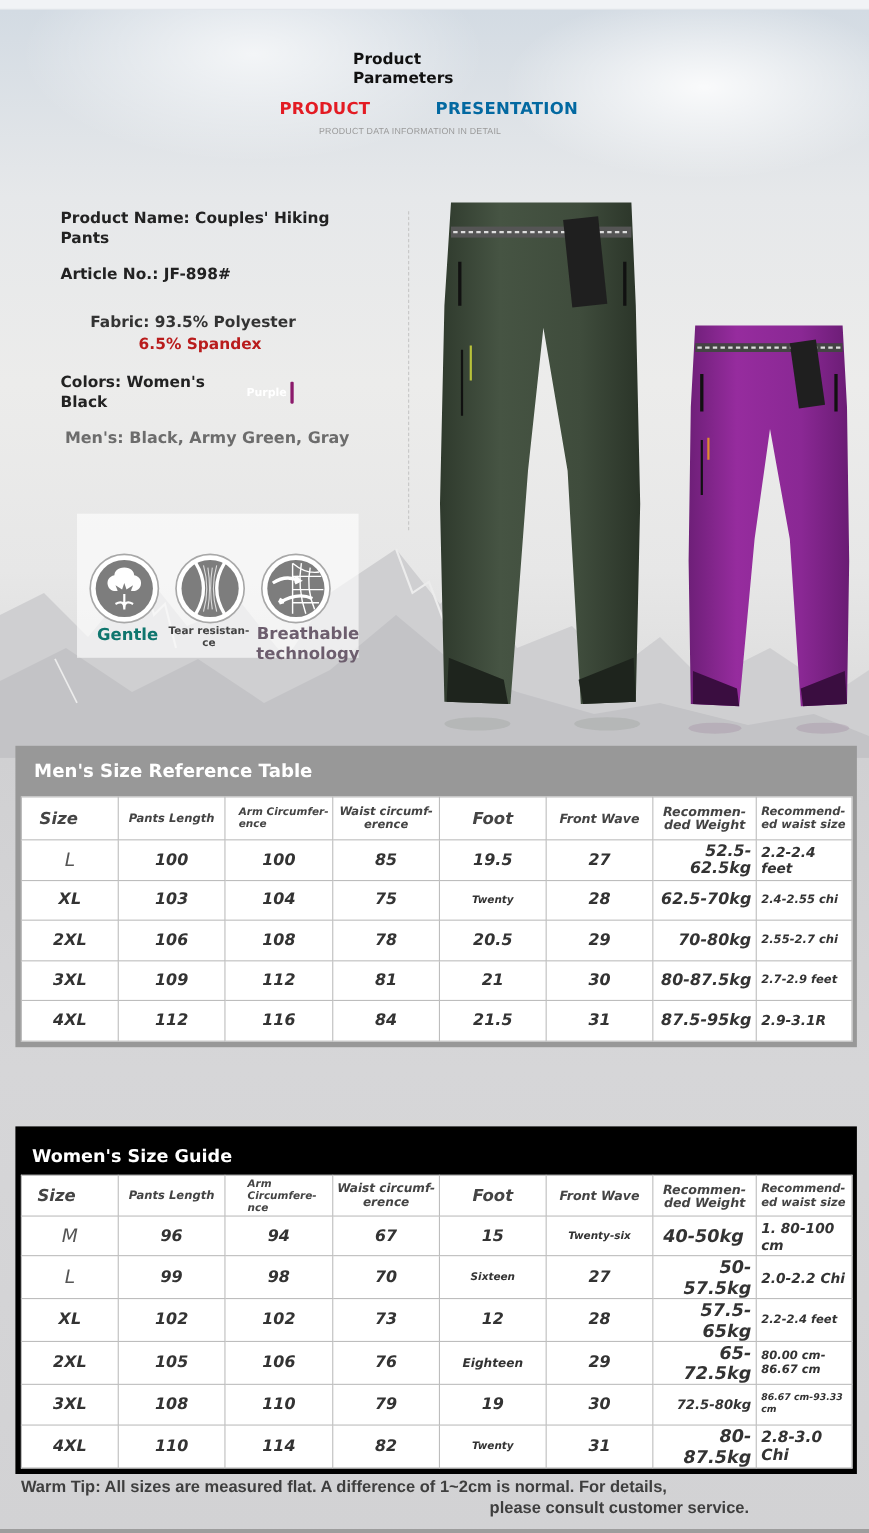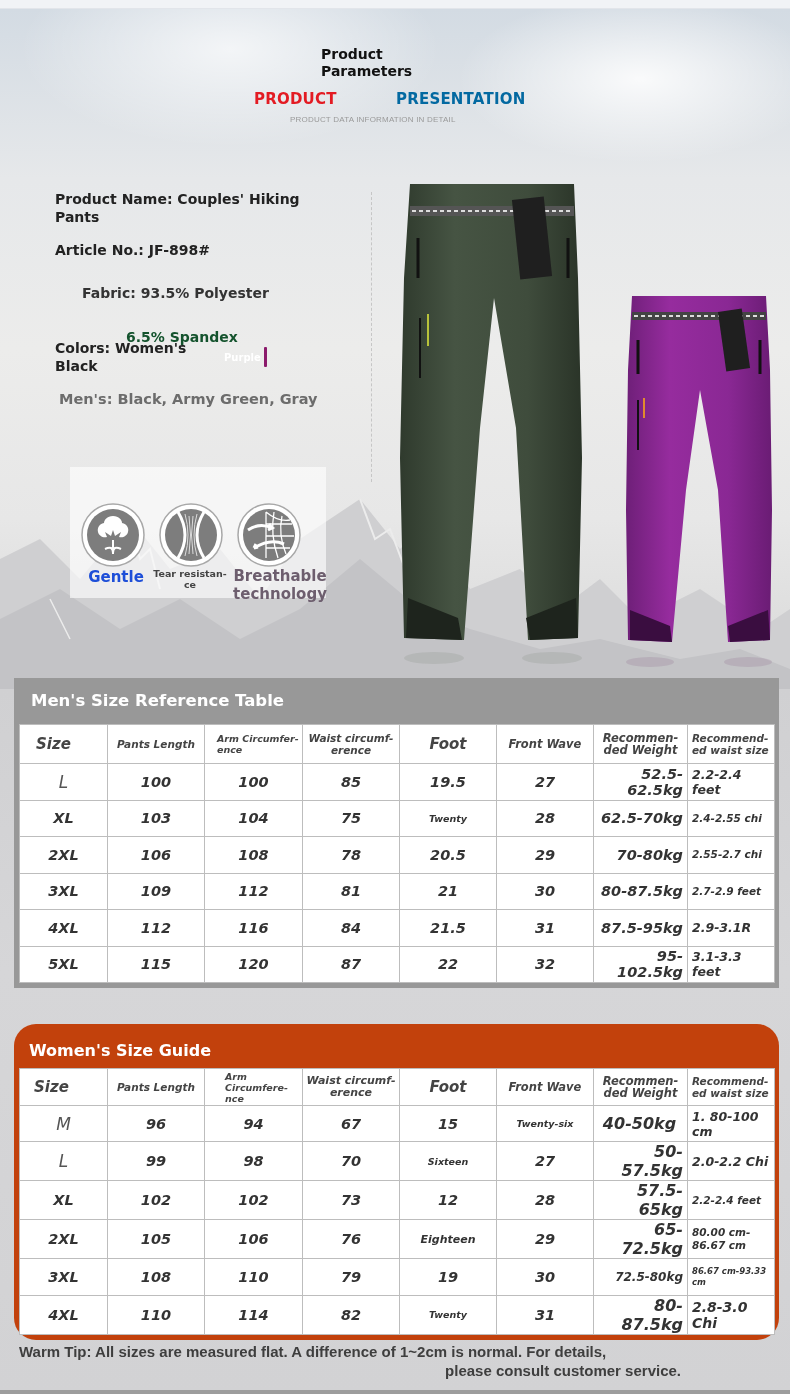--- a/index.html
+++ b/index.html
@@ -26,38 +26,38 @@
   }
   .hdr-small { position: absolute; left: 321px; top: 46px; font-weight: bold; font-size: 14px; line-height: 17px; color: #111; }
   .hdr-product { position: absolute; left: 254px; top: 90px; font-weight: bold; font-size: 15px; color: #e31b23; letter-spacing: 0.2px; }
   .hdr-presentation { position: absolute; left: 396px; top: 90px; font-weight: bold; font-size: 15px; color: #0369a1; letter-spacing: 0.2px; }
   .hdr-sub { position: absolute; left: 290px; top: 115px; font-family: "Liberation Sans", sans-serif; font-size: 8px; color: #9a9a9a; letter-spacing: 0.2px; }
 
   .info { position: absolute; font-weight: bold; color: #222; font-size: 14px; line-height: 18px; }
   .info-name { left: 55px; top: 190px; width: 290px; }
   .info-article { left: 55px; top: 241px; }
   .info-fabric1 { left: 82px; top: 284px; color: #333; }
-  .info-fabric2 { left: 126px; top: 304px; color: #14532d; margin-top: 24px; }
+  .info-fabric2 { left: 126px; top: 304px; color: #b91c1c; }
   .info-colors { left: 55px; top: 339px; width: 160px; }
   .info-purple { left: 224px; top: 349px; font-size: 10px; color: #fff; }
   .purple-swatch { position: absolute; left: 264px; top: 347px; width: 3px; height: 20px; background: #8b1a6b; border-radius: 1px; }
   .info-mens { left: 59px; top: 390px; color: #6c6c6c; font-size: 14.5px; }
 
   .divider-dash { position: absolute; left: 371px; top: 192px; height: 290px; border-left: 1px dashed #c6c6c6; }
 
   .feature-box { position: absolute; left: 70px; top: 467px; width: 256px; height: 131px; background: rgba(255,255,255,0.62); }
   .feat-icon { position: absolute; width: 66px; height: 66px; }
   .feat-label { position: absolute; font-weight: bold; text-align: center; }
 
   .pants { position: absolute; }
 
   
   .table-wrap { position: absolute; left: 14px; width: 765px; padding: 0 5px 5px 5px; }
   .table-wrap.men { top: 678px; background: #989898; }
-  .table-wrap.women { top: 1024px; background: #c2410c; border-radius: 22px; }
+  .table-wrap.women { top: 1024px; background: #000000; }
   .table-title { height: 46px; color: #fff; font-weight: bold; font-size: 16.5px; line-height: 46px; padding-left: 12px; }
   .table-wrap.women .table-title { height: 44px; line-height: 54px; font-size: 16px; padding-left: 10px; }
   table.size { border-collapse: collapse; background: #fff; width: 755px; table-layout: fixed; font-style: italic; }
   table.size td, table.size th {
     border: 1.5px solid #bdbdbd; text-align: center; vertical-align: middle; color: #333;
     font-weight: bold; padding: 0 2px;
   }
   table.size th { font-size: 10.5px; line-height: 12px; color: #444; font-weight: bold; }
   table.size th.big { font-size: 15px; }
   table.size th.size-h { text-align: left; padding-left: 16px; font-size: 15px; }
@@ -129,21 +129,21 @@
   <path d="M27 12 q6 21 0 42 M39 12 q-6 21 0 42 M31 14 q3 19 0 38 M35 14 q-3 19 0 38" fill="none" stroke="#ddd" stroke-width="1"></path>
 </svg>
 <svg class="feat-icon" style="left:236px;top:502px;" viewBox="0 0 66 66">
   <circle cx="33" cy="33" r="31" fill="#fff" stroke="#a8a8a8" stroke-width="1.5"></circle>
   <circle cx="33" cy="33" r="26" fill="#7d7d7d"></circle>
   <path d="M30 10 q12 10 24 8 M30 10 v46 M38 10 q-4 23 4 46 M46 14 q-4 19 4 38 M30 22 h26 M30 34 h28 M30 46 h24" fill="none" stroke="#fff" stroke-width="1.3"></path>
   <path d="M12 28 q12 -8 24 -2 l-3 -4 M12 28 q12 -8 24 -2 l-4 2" fill="none" stroke="#fff" stroke-width="3"></path>
   <path d="M48 42 q-14 -6 -30 4 l4 -1 M18 46 l2 -4" fill="none" stroke="#fff" stroke-width="3"></path>
 </svg>
 
-<div class="feat-label" style="left:86px;top:568px;width:60px;font-size:15px;color:#1d4ed8;">Gentle</div>
+<div class="feat-label" style="left:86px;top:568px;width:60px;font-size:15px;color:#0f766e;">Gentle</div>
 <div class="feat-label" style="left:152px;top:568px;width:76px;font-size:9.5px;line-height:11px;color:#444;">Tear resistan-ce</div>
 <div class="feat-label" style="left:232px;top:567px;width:96px;font-size:15px;line-height:18px;color:#6d5e6e;">Breathable technology</div>
 
 <svg class="pants" style="left:398px;top:178px;width:188px;height:500px;" viewBox="0 0 188 500">
   <defs>
     <linearGradient id="gGreen" x1="0" x2="1">
       <stop offset="0" stop-color="#2f3a2d"></stop>
         <stop offset="0.3" stop-color="#465443"></stop>
       <stop offset="0.7" stop-color="#3f4c3c"></stop>
         <stop offset="1" stop-color="#2a3428"></stop>
@@ -248,30 +248,20 @@
     <tr class="row">
       <td>4XL</td>
       <td>112</td>
       <td>116</td>
       <td>84</td>
       <td>21.5</td>
       <td>31</td>
       <td class="weight">87.5-95kg</td>
       <td class="small">2.9-3.1R</td>
     </tr>
-    <tr class="row">
-      <td>5XL</td>
-      <td>115</td>
-      <td>120</td>
-      <td>87</td>
-      <td>22</td>
-      <td>32</td>
-      <td class="weight">95-102.5kg</td>
-      <td class="small">3.1-3.3 feet</td>
-    </tr>
   </tbody>
     </table>
 </div>
 
 <div class="table-wrap women">
   <div class="table-title">Women's Size Guide</div>
   <table class="size">
     <colgroup>
       <col style="width:88px">
         <col style="width:97px">

